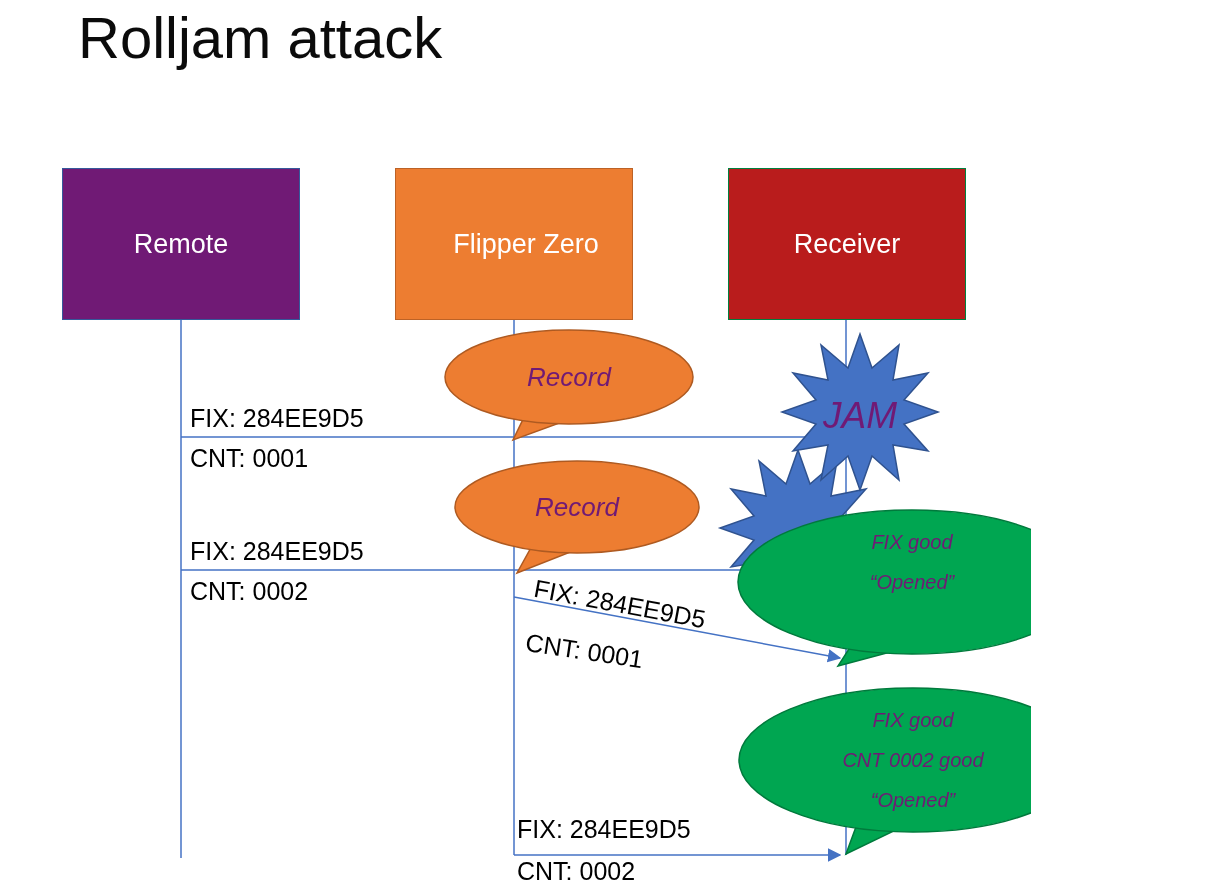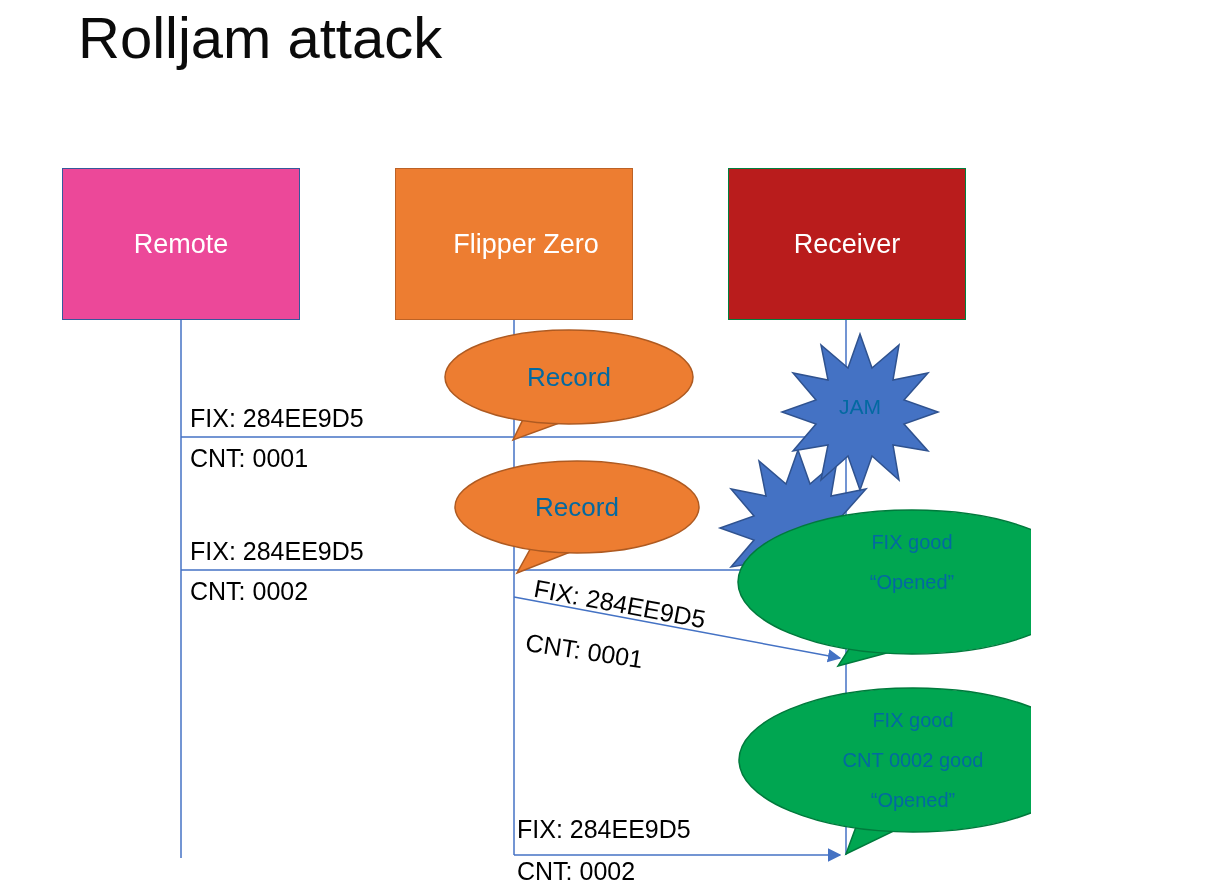--- a/index.html
+++ b/index.html
@@ -8,31 +8,31 @@
   .slide { position:relative; width:1031px; height:892px; background:#ffffff; overflow:hidden; }
 
   .title { position:absolute; left:78px; top:4px; font-size:58px; font-weight:400;
            color:#0b0b0b; letter-spacing:0; }
 
   svg.layer { position:absolute; left:0; top:0; width:1231px; height:892px; }
 
   .actor { position:absolute; top:168px; width:238px; height:152px;
            display:flex; align-items:center; justify-content:center;
            color:#ffffff; font-size:27px; }
-  .actor.remote   { left:62px;  background:#ec4899; border:1.5px solid #35599B; }
+  .actor.remote   { left:62px;  background:#701a75; border:1.5px solid #35599B; }
   .actor.flipper  { left:395px; background:#ED7D31; border:1.5px solid #BC6226;padding-left:24px; }
   .actor.receiver { left:728px; background:#b91c1c; border:1.5px solid #00803E; }
 
   .lbl { position:absolute; font-size:25px; color:#000; white-space:nowrap; }
   .rot10 { transform:rotate(10.5deg); transform-origin:left top; }
   .rot8  { transform:rotate(8.5deg);  transform-origin:left top; }
 
-  .callout-text { position:absolute; color:#0369a1; text-align:center; }
+  .callout-text { position:absolute; color:#701a75; text-align:center;font-style:italic; }
   .record-text  { width:200px; font-size:26px; }
-  .jam-text     { width:120px; font-size:21px; }
+  .jam-text     { width:120px; font-size:37px; }
   .good-text    { width:300px; font-size:20px; line-height:40px; }
 </style>
 </head>
 <body>
 
 <div class="slide">
 
   <h1 class="title">Rolljam attack</h1>
 
   <svg class="layer" viewBox="0 0 1231 892" xmlns="http://www.w3.org/2000/svg">

